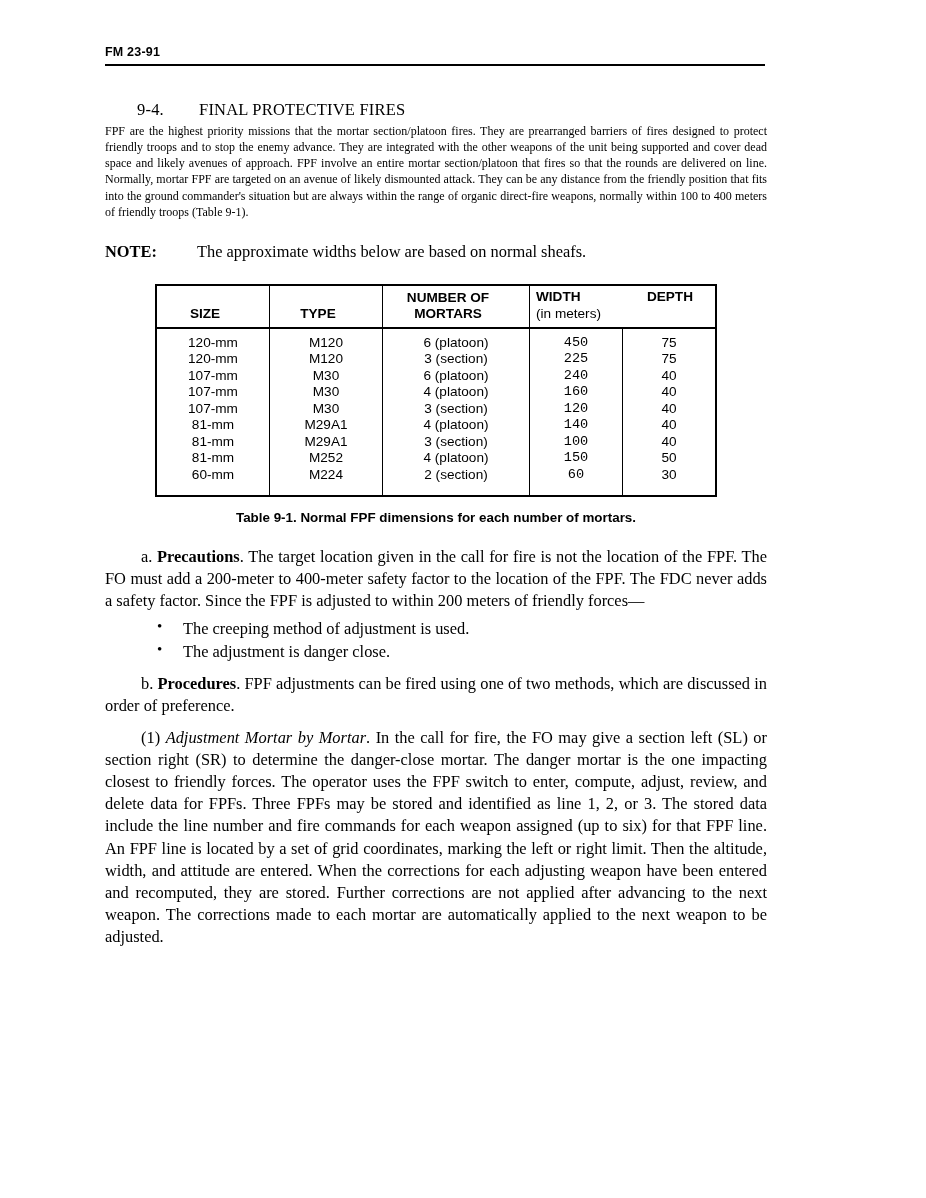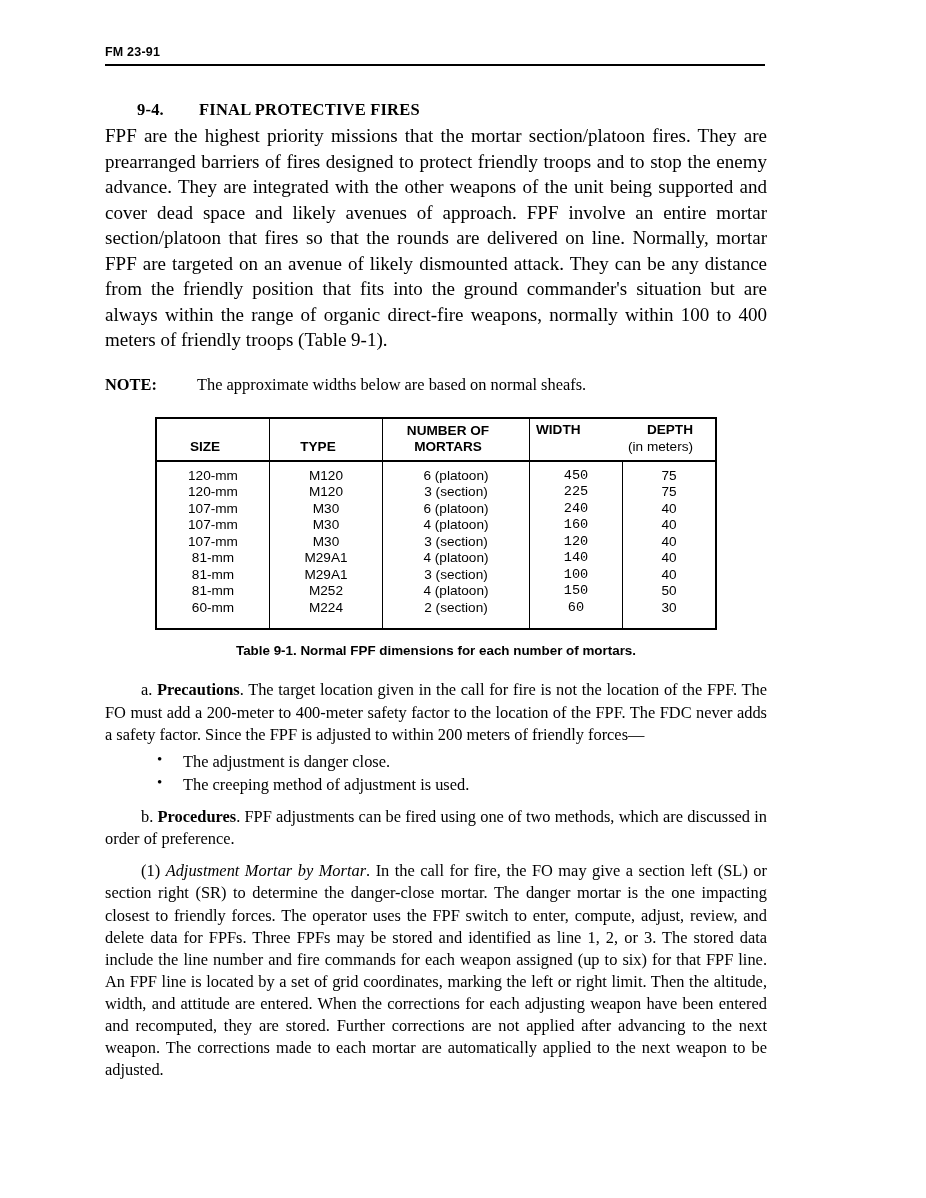--- a/index.html
+++ b/index.html
@@ -53,32 +53,32 @@
     font-size: 12.5px;
   }
   .content {
     position: absolute;
     left: 105px;
     top: 100px;
     width: 662px;
   }
   h1.section-title {
     font-family: "Liberation Serif", serif;
-    font-weight: bold;
+    font-weight: normal;
     font-size: 16.5px;
     margin: 0 0 3px 0;
     letter-spacing: 0.2px;
     padding-left: 32px;
   }
   h1.section-title .num {
     display: inline-block;
     width: 62px;
   }
   p.body {
-    font-size: 19px;
+    font-size: 12px;
     line-height: 1.345;
     margin: 0;
     text-align: justify;
     text-justify: inter-word;
   }
   .note-row {
     display: flex;
     margin-top: 22px;
     margin-bottom: 6px;
     font-size: 16.4px;
@@ -114,21 +114,21 @@
   table.fpf thead th.divl {
     border-left: 1.4px solid #000;
   }
   .wd-group {
     display: flex;
     justify-content: space-between;
     gap: 26px;
   }
   .wd-sub {
     font-weight: normal;
-    text-align: right;
+    text-align: left;
     padding-top: 1px;
   }
   table.fpf tbody td {
     padding: 0 8px;
     height: 16.5px;
     line-height: 16.5px;
     text-align: center;
     white-space: nowrap;
   }
   table.fpf tbody td.divl {
@@ -293,22 +293,22 @@
     </div>
 
     <div class="table-caption">Table 9-1.  Normal FPF dimensions for each number of mortars.</div>
 
     <p class="para indent gap">
       <span>a.</span>
       <span class="bold">Precautions</span><span>.  The target location given in the call for fire is not the location of the FPF. The FO must add a 200-meter to 400-meter safety factor to the location of the FPF.  The FDC never adds a safety factor.  Since the FPF is adjusted to within 200 meters of friendly forces—</span>
     </p>
 
     <ul class="bullets">
+      <li>The creeping method of adjustment is used.</li>
       <li>The adjustment is danger close.</li>
-      <li>The creeping method of adjustment is used.</li>
     </ul>
 
     <p class="para indent gap-sm">
       <span>b.</span>
       <span class="bold">Procedures</span><span>. FPF adjustments can be fired using one of two methods, which are discussed in order of preference.</span>
     </p>
 
     <p class="para indent gap-sm">
       <span>(1)</span>
       <span class="ital">Adjustment Mortar by Mortar</span><span>. In the call for fire, the FO may give a section left (SL) or section right (SR) to determine the danger-close mortar. The danger mortar is the one impacting closest to friendly forces. The operator uses the FPF switch to enter, compute, adjust, review, and delete data for FPFs. Three FPFs may be stored and identified as line 1, 2, or 3. The stored data include the line number and fire commands for each weapon assigned (up to six) for that FPF line. An FPF line is located by a set of grid coordinates, marking the left or right limit. Then the altitude, width, and attitude are entered.  When the corrections for each adjusting weapon have been entered and recomputed, they are stored.  Further corrections are not applied after advancing to the next weapon. The corrections made to each mortar are automatically applied to the next weapon to be adjusted.</span>

